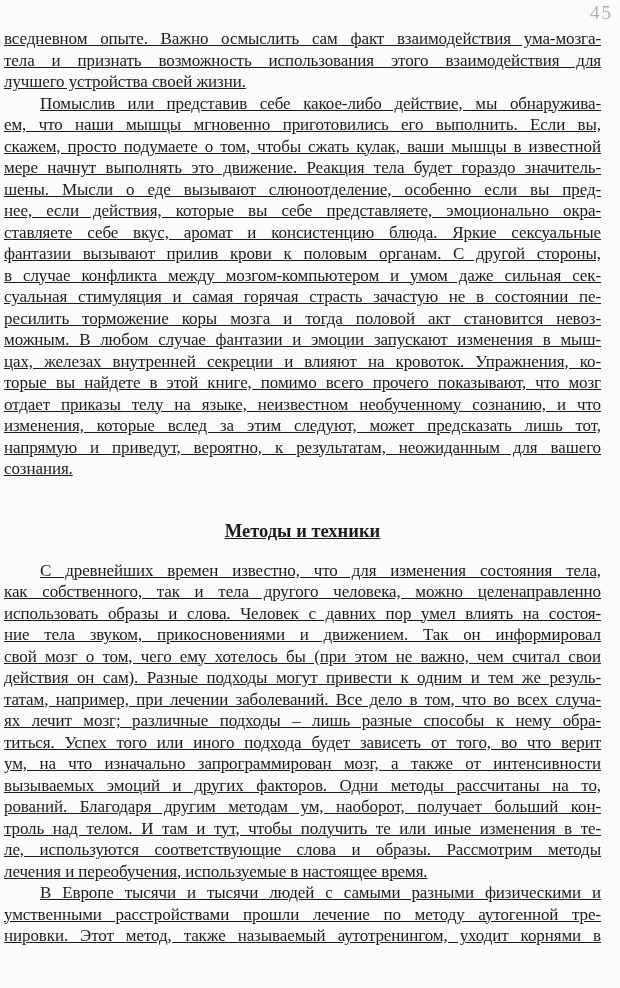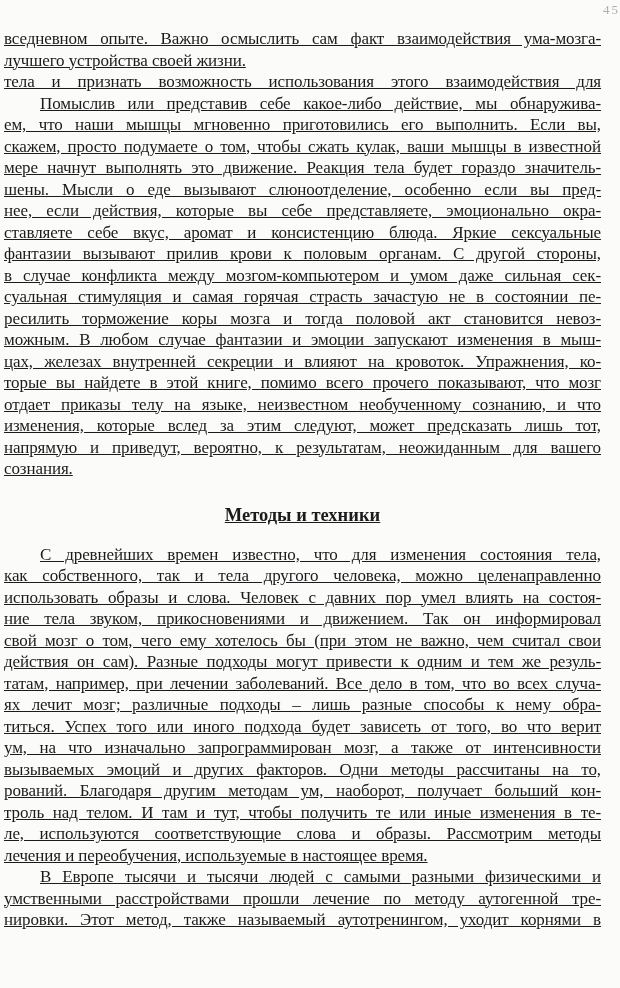--- a/index.html
+++ b/index.html
@@ -13,22 +13,22 @@
     height: 988px;
     margin: 0;
     background: #fbfbf9;
     overflow: hidden;
     font-family: "Liberation Serif", "DejaVu Serif", serif;
     color: #1b1b1b;
   }
   .page-number {
     position: absolute;
     top: 2px;
-    right: 0;
-    font-size: 13px;
+    right: 7px;
+    font-size: 19px;
     color: #aeaeac;
     letter-spacing: 2px;
   }
   .content {
     padding: 28px 19px 0 4px;
     font-size: 17px;
     line-height: 21.5px;
     text-decoration: underline;
   }
   .para { margin: 0; }
@@ -42,36 +42,36 @@
   .line.last {
     text-align-last: left;
   }
   .line.indent {
     text-indent: 36px;
   }
   .heading {
     font-size: 18.5px;
     font-weight: bold;
     text-align: center;
-    margin: 24px 0 18px 0;
+    margin: 40px 0 18px 0;
     line-height: 22px;
   }
 </style>
 </head>
 <body>
 
 <div class="page">
   <div class="page-number">45</div>
 
   <div class="content">
 
     <div class="para">
       <div class="line">вседневном опыте. Важно осмыслить сам факт взаимодействия ума-мозга-</div>
+      <div class="line">тела и признать возможность использования этого взаимодействия для</div>
       <div class="line last">лучшего устройства своей жизни.</div>
-      <div class="line">тела и признать возможность использования этого взаимодействия для</div>
     </div>
 
     <div class="para">
       <div class="line indent">Помыслив или представив себе какое-либо действие, мы обнаружива-</div>
       <div class="line">ем, что наши мышцы мгновенно приготовились его выполнить. Если вы,</div>
       <div class="line">скажем, просто подумаете о том, чтобы сжать кулак, ваши мышцы в известной</div>
       <div class="line">мере начнут выполнять это движение. Реакция тела будет гораздо значитель-</div>
       <div class="line">шены. Мысли о еде вызывают слюноотделение, особенно если вы пред-</div>
       <div class="line">нее, если действия, которые вы себе представляете, эмоционально окра-</div>
       <div class="line">ставляете себе вкус, аромат и консистенцию блюда. Яркие сексуальные</div>

